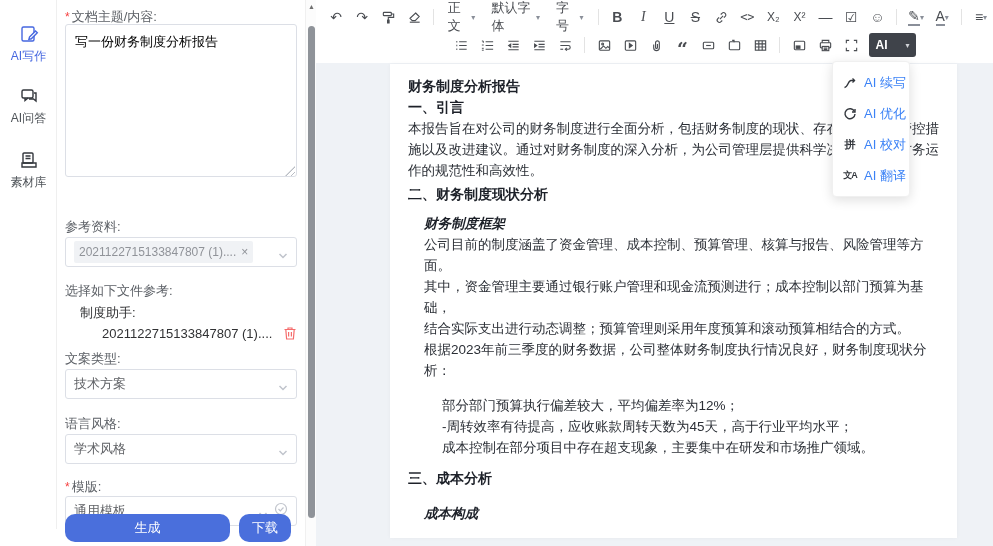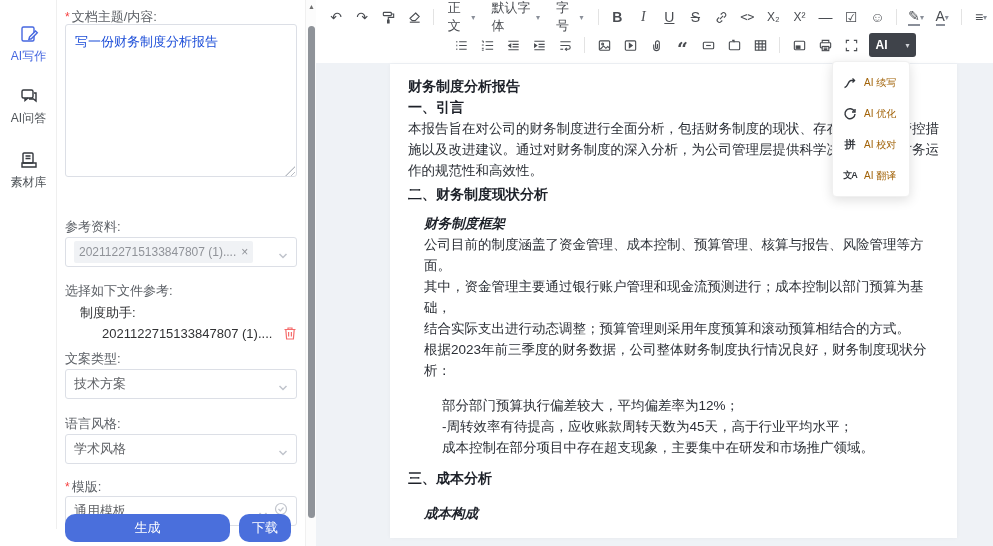--- a/index.html
+++ b/index.html
@@ -13,21 +13,21 @@
   .rail-item .lbl { font-size:12px; color:#4e5358; }
   .rail-item.active .lbl { color:#4667e0; }
   .rail-item svg { width:20px; height:20px; stroke:#33373d; fill:none; stroke-width:1.4; }
   .rail-item.active svg { stroke:#4667e0; }
 
   
   #panel { position:absolute; left:57px; top:4px; width:248px; height:546px; background:#fff; }
   .f-label { position:absolute; left:8px; font-size:13px; color:#5c6066; white-space:nowrap; }
   .req { color:#f53f3f; margin-right:2px; font-size:12px; }
   textarea.topic { position:absolute; left:8px; top:20px; width:232px; height:153px; border:1px solid #dcdfe6;
-    border-radius:3px; padding:8px 9px; font-size:13px; color:#1d4ed8; resize:none; outline:none;
+    border-radius:3px; padding:8px 9px; font-size:13px; color:#000000; resize:none; outline:none;
     font-family:"Liberation Sans","DejaVu Sans",sans-serif; }
   .resize-grip { position:absolute; left:228px; top:162px; width:10px; height:10px;
     background:repeating-linear-gradient(135deg, transparent 0 3px, #b9bdc4 3px 4px); 
     clip-path:polygon(100% 0,100% 100%,0 100%); pointer-events:none; }
   .select { position:absolute; left:8px; width:232px; height:30px; border:1px solid #dcdfe6; border-radius:3px;
     background:#fff; display:flex; align-items:center; padding:0 8px; cursor:pointer; }
   .select .val { font-size:13px; color:#606266; flex:1; }
   .chev { width:10px; height:10px; flex:0 0 auto; }
   .chev svg { width:10px; height:10px; stroke:#c0c4cc; fill:none; stroke-width:1.5; }
   .tag { background:#f0f2f5; border-radius:2px; display:flex; align-items:center; height:22px; padding:0 5px;
@@ -85,21 +85,21 @@
   .d-split .frag { position:absolute; right:0; top:0; }
   .mt3 { margin-top:3px; } .mt8 { margin-top:8px; } .mt10 { margin-top:10px; } .mt14 { margin-top:14px; }
 
   
   #ai-menu { position:absolute; left:516px; top:61px; width:78px; background:#fff; border:1px solid #f0f0f0;
     border-radius:4px; box-shadow:0 3px 12px rgba(0,0,0,.13); padding:5px 0; z-index:20; }
   .ai-item { display:flex; align-items:center; gap:7px; height:31px; padding:0 10px; cursor:pointer; }
   .ai-item .ico { width:14px; height:14px; display:flex; align-items:center; justify-content:center;
     font-size:11px; font-weight:bold; color:#33373d; flex:0 0 auto; }
   .ai-item .ico svg { width:14px; height:14px; stroke:#33373d; fill:none; stroke-width:1.4; }
-  .ai-item .lab { font-size:10px; color:#a16207; white-space:nowrap;text-align:right; }
+  .ai-item .lab { font-size:13px; color:#3b82f6; white-space:nowrap;text-align:right; }
 </style>
 </head>
 <body>
 
 <div id="rail">
   <div class="rail-item active" style="top:24px;">
     <span class="ic">
       <svg viewBox="0 0 20 20">
           <rect x="3" y="3" width="12" height="14" rx="1.5"></rect>
           <path d="M10.5 13l6-6 1.8 1.8-6 6-2.4.6z" fill="#fff"></path>

